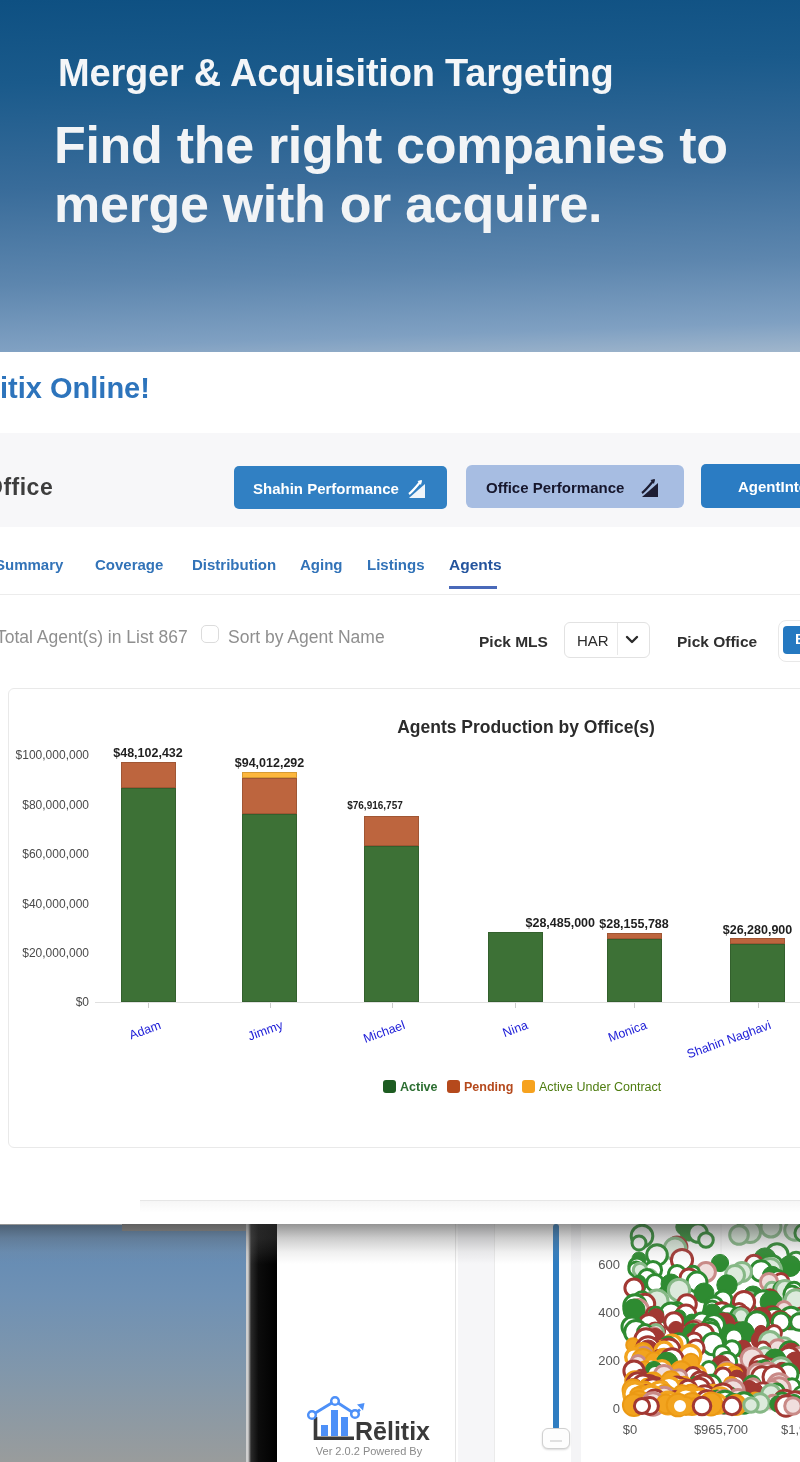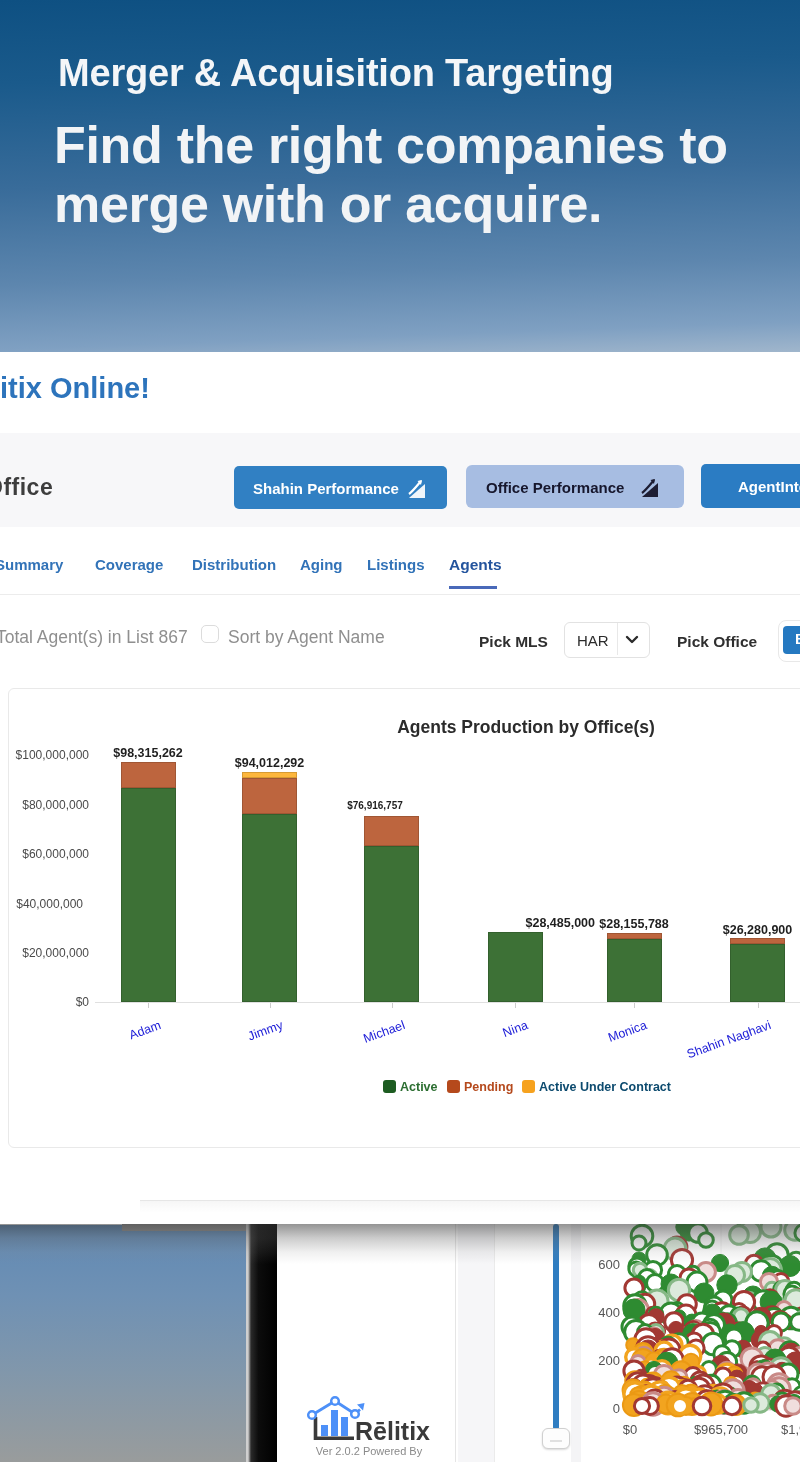--- a/index.html
+++ b/index.html
@@ -59,27 +59,27 @@
 <div class="abs" style="left:677px;top:633px;color:#2f2f2f;font-size:15.5px;font-weight:bold;">Pick Office</div>
 <div class="abs" style="left:778px;top:620px;width:40px;height:40px;border:1px solid #e8e8e8;border-radius:8px;background:#fff;"></div>
 <div class="abs" style="left:783px;top:626px;width:30px;height:28px;background:#2579c1;border-radius:4px;"></div>
 <div class="abs" style="left:795px;top:630px;color:#fff;font-size:15px;font-weight:bold;">B</div>
 
 <div class="abs" style="left:8px;top:688px;width:900px;height:458px;border:1px solid #e9e9e9;border-radius:6px;background:#fff;"></div>
 <div class="abs" style="left:526px;top:704px;transform:translateX(-50%);color:#2b2b2b;font-size:17.5px;font-weight:bold;white-space:nowrap;margin-top:13px;">Agents Production by Office(s)</div>
 <div class="abs" style="left:9px;top:748px;width:80px;text-align:right;color:#4a4a4a;font-size:12px;">$100,000,000</div>
 <div class="abs" style="left:9px;top:798px;width:80px;text-align:right;color:#4a4a4a;font-size:12px;">$80,000,000</div>
 <div class="abs" style="left:9px;top:847px;width:80px;text-align:right;color:#4a4a4a;font-size:12px;">$60,000,000</div>
-<div class="abs" style="left:3px;top:897px;width:80px;text-align:right;color:#4a4a4a;font-size:12px;">$40,000,000</div>
+<div class="abs" style="left:9px;top:897px;width:80px;text-align:right;color:#4a4a4a;font-size:12px;">$40,000,000</div>
 <div class="abs" style="left:9px;top:946px;width:80px;text-align:right;color:#4a4a4a;font-size:12px;">$20,000,000</div>
 <div class="abs" style="left:9px;top:995px;width:80px;text-align:right;color:#4a4a4a;font-size:12px;">$0</div>
 <div class="abs" style="left:95px;top:1002px;width:797px;height:1px;background:#e0e0e0;"></div>
 <div class="abs" style="left:120.5px;top:762px;width:55px;height:26px;background:#bd653e;box-shadow:inset 0 0 0 1px rgba(0,0,0,0.15);"></div>
 <div class="abs" style="left:120.5px;top:788px;width:55px;height:214px;background:#3d7136;box-shadow:inset 0 0 0 1px rgba(0,0,0,0.15);"></div>
-<div class="abs" style="left:68.0px;top:746px;width:160px;text-align:center;color:#1f1f1f;font-size:12.5px;font-weight:bold;">$98,315,262</div>
+<div class="abs" style="left:68.0px;top:746px;width:160px;text-align:center;color:#1f1f1f;font-size:12.5px;font-weight:bold;">$48,102,432</div>
 <div class="abs" style="left:148.0px;top:1003px;width:1px;height:5px;background:#ccc;"></div>
 <div class="abs" style="left:242.0px;top:772px;width:55px;height:6px;background:#fdb73d;box-shadow:inset 0 0 0 1px rgba(0,0,0,0.15);"></div>
 <div class="abs" style="left:242.0px;top:778px;width:55px;height:36px;background:#bd653e;box-shadow:inset 0 0 0 1px rgba(0,0,0,0.15);"></div>
 <div class="abs" style="left:242.0px;top:814px;width:55px;height:188px;background:#3d7136;box-shadow:inset 0 0 0 1px rgba(0,0,0,0.15);"></div>
 <div class="abs" style="left:189.5px;top:756px;width:160px;text-align:center;color:#1f1f1f;font-size:12.5px;font-weight:bold;">$94,012,292</div>
 <div class="abs" style="left:269.5px;top:1003px;width:1px;height:5px;background:#ccc;"></div>
 <div class="abs" style="left:364.0px;top:816px;width:55px;height:30px;background:#bd653e;box-shadow:inset 0 0 0 1px rgba(0,0,0,0.15);"></div>
 <div class="abs" style="left:364.0px;top:846px;width:55px;height:156px;background:#3d7136;box-shadow:inset 0 0 0 1px rgba(0,0,0,0.15);"></div>
 <div class="abs" style="left:295px;top:800px;width:160px;text-align:center;color:#1f1f1f;font-size:10px;font-weight:bold;">$76,916,757</div>
 <div class="abs" style="left:391.5px;top:1003px;width:1px;height:5px;background:#ccc;"></div>
@@ -98,21 +98,21 @@
 <div class="abs" style="left:119.5px;top:1018px;width:160px;text-align:right;color:#2020d8;font-size:12.5px;transform:rotate(-20deg);transform-origin:100% 0;">Jimmy</div>
 <div class="abs" style="left:241.5px;top:1018px;width:160px;text-align:right;color:#2020d8;font-size:12.5px;transform:rotate(-20deg);transform-origin:100% 0;">Michael</div>
 <div class="abs" style="left:365.0px;top:1018px;width:160px;text-align:right;color:#2020d8;font-size:12.5px;transform:rotate(-20deg);transform-origin:100% 0;">Nina</div>
 <div class="abs" style="left:484.0px;top:1018px;width:160px;text-align:right;color:#2020d8;font-size:12.5px;transform:rotate(-20deg);transform-origin:100% 0;">Monica</div>
 <div class="abs" style="left:607.5px;top:1018px;width:160px;text-align:right;color:#2020d8;font-size:12.5px;transform:rotate(-20deg);transform-origin:100% 0;">Shahin Naghavi</div>
 <div class="abs" style="left:383px;top:1080px;width:13px;height:13px;background:#1d5c21;border-radius:3px;"></div>
 <div class="abs" style="left:400px;top:1080px;color:#2c6e31;font-size:12.5px;font-weight:bold;">Active</div>
 <div class="abs" style="left:447px;top:1080px;width:13px;height:13px;background:#b5491c;border-radius:3px;"></div>
 <div class="abs" style="left:464px;top:1080px;color:#b5491c;font-size:12.5px;font-weight:bold;">Pending</div>
 <div class="abs" style="left:522px;top:1080px;width:13px;height:13px;background:#f6a21e;border-radius:3px;"></div>
-<div class="abs" style="left:539px;top:1080px;color:#0c4a6e;font-size:12.5px;font-weight:bold;">Active Under Contract</div>
+<div class="abs" style="left:539px;top:1080px;color:#4d7c0f;font-size:12.5px;font-weight:normal;">Active Under Contract</div>
 
 <div class="abs" style="left:140px;top:1200px;width:660px;height:1px;background:#e6e6e6;"></div>
 <div class="abs" style="left:140px;top:1201px;width:660px;height:12px;background:linear-gradient(180deg,rgba(0,0,0,0.035),rgba(0,0,0,0));"></div>
 <div class="abs" style="left:0;top:1224px;width:800px;height:238px;overflow:hidden;background:#fff;">
 <div style="position:absolute;left:0;top:1px;width:246px;height:237px;background:linear-gradient(180deg,#6089b4 0%,#6f91b4 30%,#8197ab 62%,#999c9c 100%);"></div>
 <div style="position:absolute;left:122px;top:0;width:124px;height:7px;background:#8e8e8e;"></div>
 <div style="position:absolute;left:246px;top:0;width:31px;height:238px;background:linear-gradient(90deg,#cfcfcf 0,#cfcfcf 2px,#2a2a2a 5px,#0c0c0c 40%,#000 100%);"></div>
 <div style="position:absolute;left:455px;top:0;width:1px;height:238px;background:#e5e5e5;"></div>
 <div style="position:absolute;left:458px;top:0;width:36px;height:238px;background:#f6f6f8;"></div>
 <div style="position:absolute;left:494px;top:0;width:1px;height:238px;background:#ebebeb;"></div>

